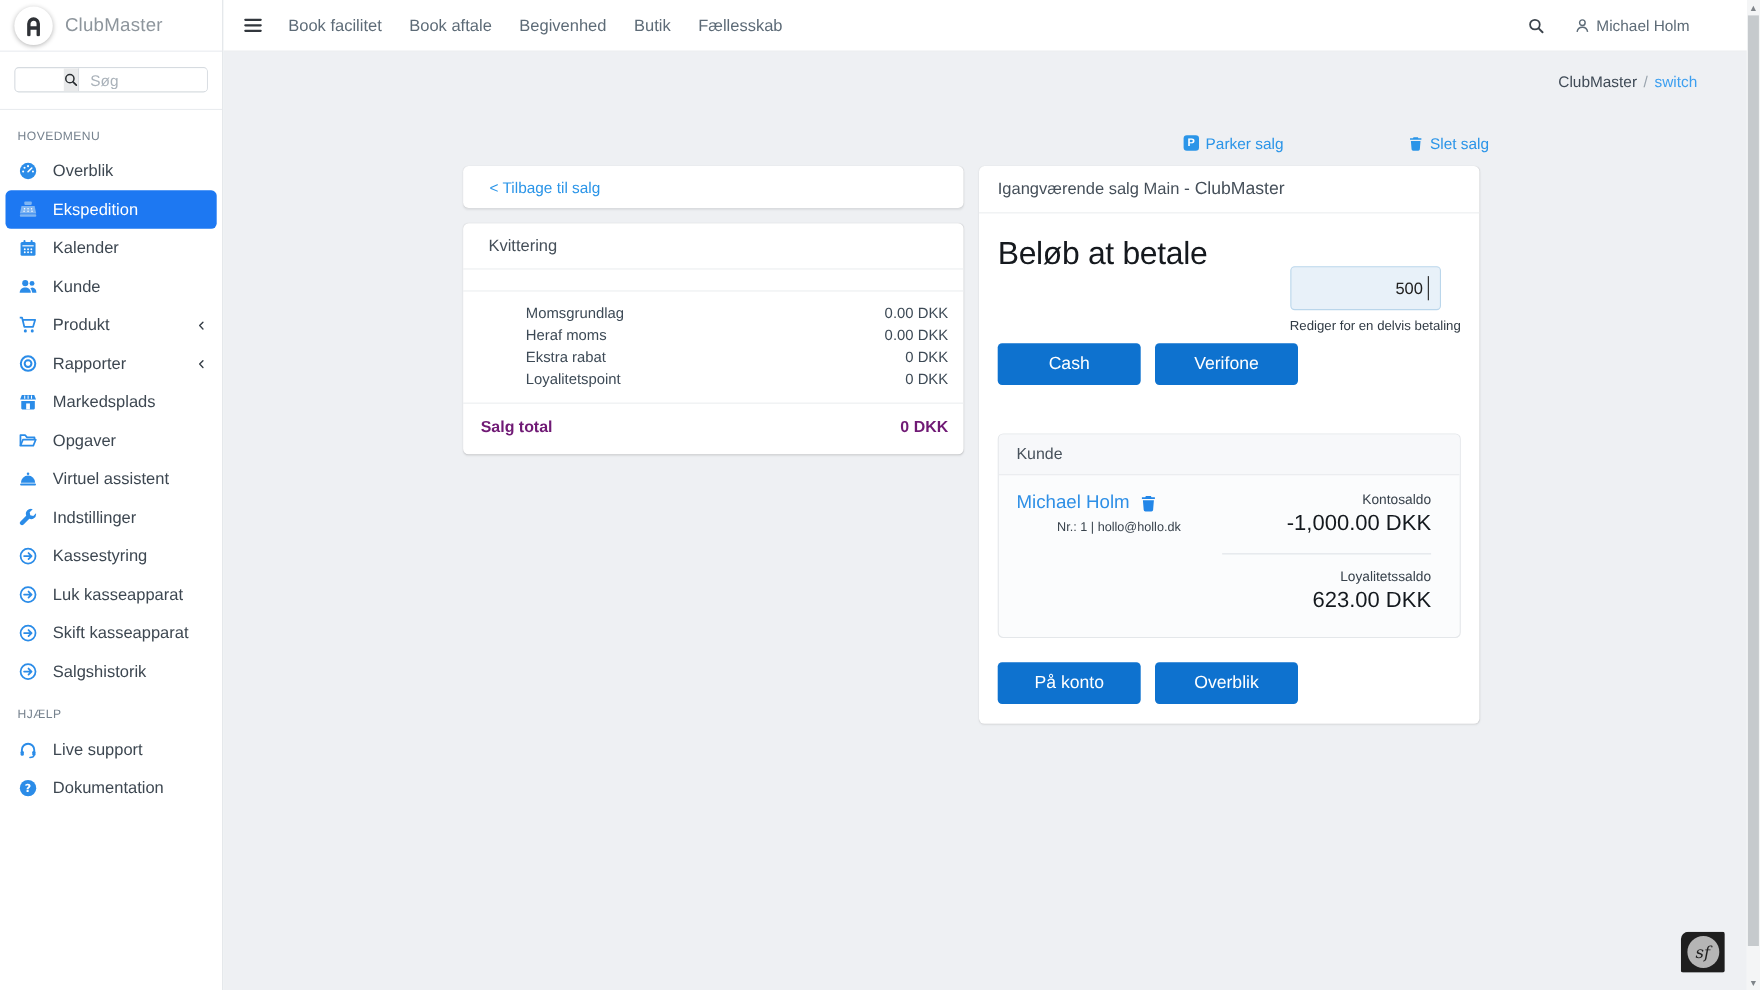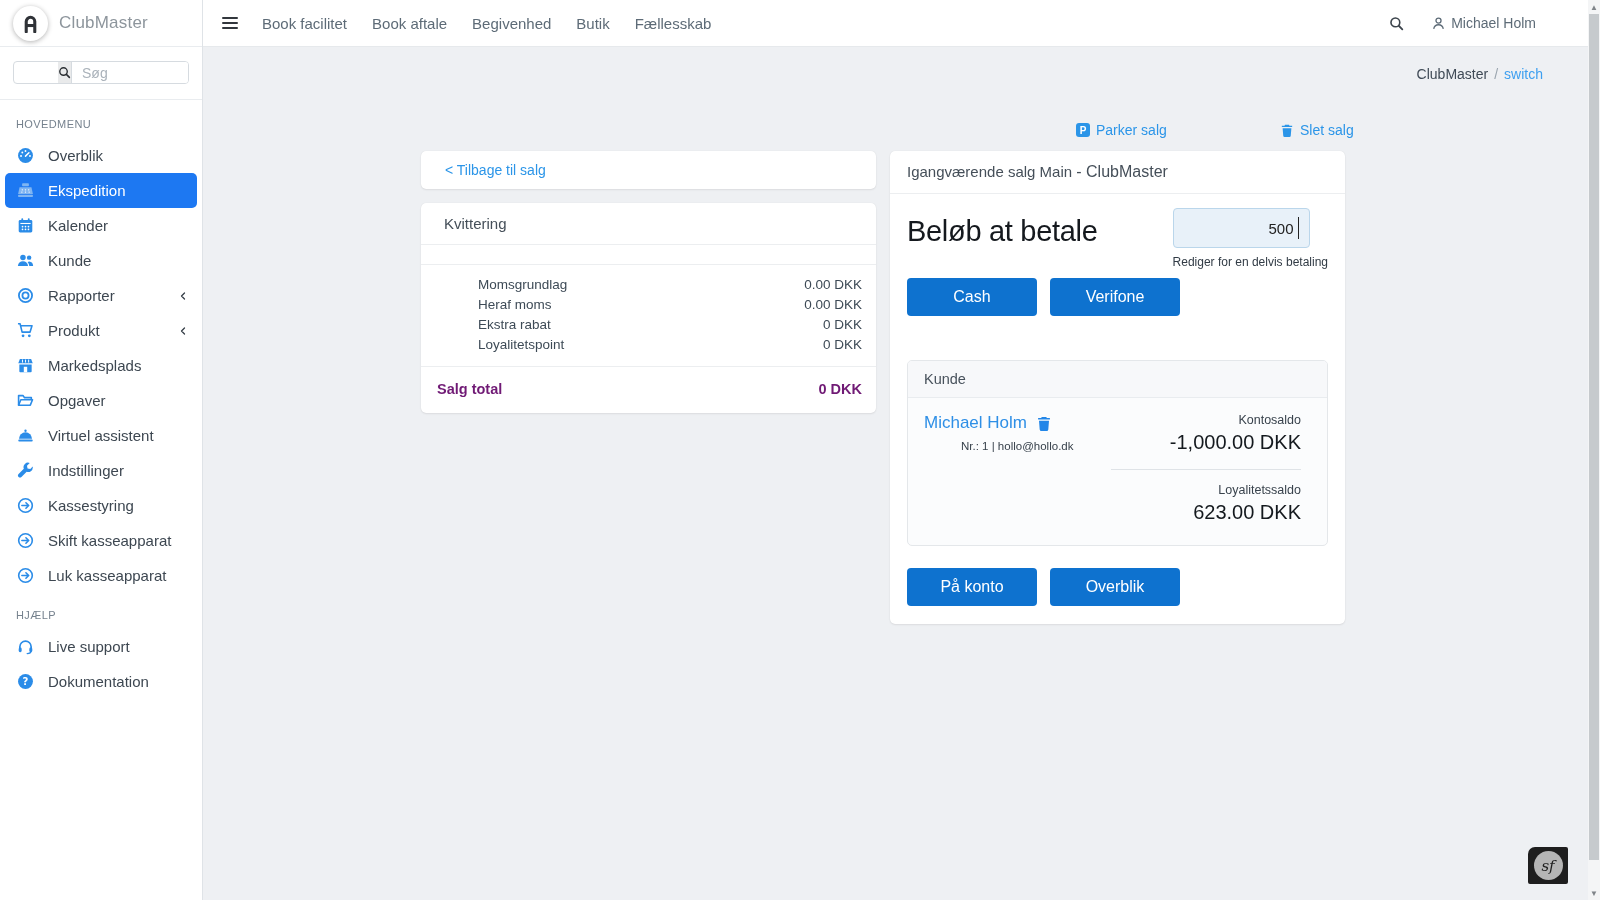--- a/index.html
+++ b/index.html
@@ -56,21 +56,21 @@
   .receipt-empty { height:20px; border-bottom:1px solid #eceef0; }
   .receipt-rows { padding:10px 0 11px; }
   .receipt-row { display:flex; justify-content:space-between; padding:0 14px 0 57px; font-size:13.5px; line-height:20px; color:#3d4a56; }
   .receipt-total { border-top:1px solid #eceef0; display:flex; justify-content:space-between; padding:14px 14px 16px 16px; font-size:14.5px; font-weight:700; color:#701a75; }
 
   .sale-header { padding:12px 17px; }
   .hdr-suffix { font-size:16px; }
   .sale-body { padding:14px 17px 18px; }
   .amount-row { display:flex; justify-content:space-between; }
   .amount-title { font-size:29px; color:#15191e; letter-spacing:-.3px; padding-top:7px; white-space:nowrap; }
-  .amount-box { position:relative; width:137px; }
+  .amount-box { position:relative; width:137px;margin-top:34px; }
   .amount-input { width:137px; height:40px; background:#e8f1f9; border:1px solid #bad6eb; border-radius:4px; text-align:right; padding:0 15px 0 8px; font-size:15px; color:#222; font-family:inherit; outline:none; }
   .caret { position:absolute; right:11px; top:9px; width:1px; height:22px; background:#222; }
   .amount-hint { font-size:12px; color:#313b45; text-align:right; margin-top:7px; }
   .pay-row { display:flex; gap:13px; margin-top:9px; }
   .btn { width:130px; height:38px; background:#0e72cf; color:#fff; font-size:16px; border:none; border-radius:4px; display:grid; place-items:center; cursor:pointer; font-family:inherit;text-align:right; }
 
   .kunde-card { margin-top:44px; border:1px solid #e4e7ea; border-radius:5px; overflow:hidden; background:#fbfcfd; }
   .kunde-header { padding:10px 16px; font-size:14.5px; color:#48525c; background:#f7f8fa; border-bottom:1px solid #e9ecef; }
   .kunde-body { padding:15px 26px 21px 16px; display:flex; justify-content:space-between; }
   .name-row { display:flex; align-items:center; gap:9px; }
@@ -184,41 +184,41 @@
             <circle cx="11.4" cy="5.3" r="2.1"></circle>
             <path d="M11.5 8.9c2.4.2 3.6 1.8 3.7 4.3h-3.6a6.5 6.5 0 0 0-1.6-3.8z"></path>
           </svg>
         </span>
       <span>Kunde</span>
     </div>
 
     <div class="menu-item">
       <span class="mi-icon">
           <svg width="17" height="17" viewBox="0 0 16 16">
-            <circle cx="8" cy="8" r="6.2" fill="none" stroke="currentColor" stroke-width="1.7"></circle>
-            <circle cx="8" cy="8" r="2.9" fill="none" stroke="currentColor" stroke-width="1.7"></circle>
-          </svg>
-        </span>
-      <span>Rapporter</span>
+            <path d="M.9 1.7h2l1.9 7.8h7.5l1.8-6H3.5" fill="none" stroke="currentColor" stroke-width="1.5" stroke-linejoin="round"></path>
+            <circle cx="5.7" cy="13" r="1.3" fill="currentColor"></circle>
+            <circle cx="11.6" cy="13" r="1.3" fill="currentColor"></circle>
+          </svg>
+        </span>
+      <span>Produkt</span>
       <span class="mi-chevron">
           <svg width="10" height="12" viewBox="0 0 16 16">
             <path d="M10.4 3.2L5.6 8l4.8 4.8" fill="none" stroke="currentColor" stroke-width="2" stroke-linecap="round" stroke-linejoin="round"></path>
           </svg>
         </span>
     </div>
 
     <div class="menu-item">
       <span class="mi-icon">
           <svg width="17" height="17" viewBox="0 0 16 16">
-            <path d="M.9 1.7h2l1.9 7.8h7.5l1.8-6H3.5" fill="none" stroke="currentColor" stroke-width="1.5" stroke-linejoin="round"></path>
-            <circle cx="5.7" cy="13" r="1.3" fill="currentColor"></circle>
-            <circle cx="11.6" cy="13" r="1.3" fill="currentColor"></circle>
-          </svg>
-        </span>
-      <span>Produkt</span>
+            <circle cx="8" cy="8" r="6.2" fill="none" stroke="currentColor" stroke-width="1.7"></circle>
+            <circle cx="8" cy="8" r="2.9" fill="none" stroke="currentColor" stroke-width="1.7"></circle>
+          </svg>
+        </span>
+      <span>Rapporter</span>
       <span class="mi-chevron">
           <svg width="10" height="12" viewBox="0 0 16 16">
             <path d="M10.4 3.2L5.6 8l4.8 4.8" fill="none" stroke="currentColor" stroke-width="2" stroke-linecap="round" stroke-linejoin="round"></path>
           </svg>
         </span>
     </div>
 
     <div class="menu-item">
       <span class="mi-icon">
           <svg width="17" height="17" viewBox="0 0 16 16" fill="currentColor">
@@ -275,30 +275,39 @@
         </span>
       <span>Kassestyring</span>
     </div>
     <div class="menu-item">
       <span class="mi-icon">
           <svg width="17" height="17" viewBox="0 0 16 16">
             <circle cx="8" cy="8" r="6.4" fill="none" stroke="currentColor" stroke-width="1.5"></circle>
             <path d="M4.6 8h6M8.4 5.4L11 8l-2.6 2.6" fill="none" stroke="currentColor" stroke-width="1.5" stroke-linecap="round" stroke-linejoin="round"></path>
           </svg>
         </span>
-      <span>Skift kasseapparat</span>
+      <span>Luk kasseapparat</span>
     </div>
     <div class="menu-item">
       <span class="mi-icon">
           <svg width="17" height="17" viewBox="0 0 16 16">
             <circle cx="8" cy="8" r="6.4" fill="none" stroke="currentColor" stroke-width="1.5"></circle>
             <path d="M4.6 8h6M8.4 5.4L11 8l-2.6 2.6" fill="none" stroke="currentColor" stroke-width="1.5" stroke-linecap="round" stroke-linejoin="round"></path>
           </svg>
         </span>
-      <span>Luk kasseapparat</span>
+      <span>Skift kasseapparat</span>
+    </div>
+    <div class="menu-item">
+      <span class="mi-icon">
+          <svg width="17" height="17" viewBox="0 0 16 16">
+            <circle cx="8" cy="8" r="6.4" fill="none" stroke="currentColor" stroke-width="1.5"></circle>
+            <path d="M4.6 8h6M8.4 5.4L11 8l-2.6 2.6" fill="none" stroke="currentColor" stroke-width="1.5" stroke-linecap="round" stroke-linejoin="round"></path>
+          </svg>
+        </span>
+      <span>Salgshistorik</span>
     </div>
 
     <div class="menu-label">HJÆLP</div>
 
     <div class="menu-item">
       <span class="mi-icon">
           <svg width="17" height="17" viewBox="0 0 16 16">
             <path d="M2.7 9.8V8.2a5.3 5.3 0 0 1 10.6 0v1.6" fill="none" stroke="currentColor" stroke-width="1.6"></path>
             <rect x="1.6" y="9" width="2.8" height="4.3" rx="1.3" fill="currentColor"></rect>
             <rect x="11.6" y="9" width="2.8" height="4.3" rx="1.3" fill="currentColor"></rect>

